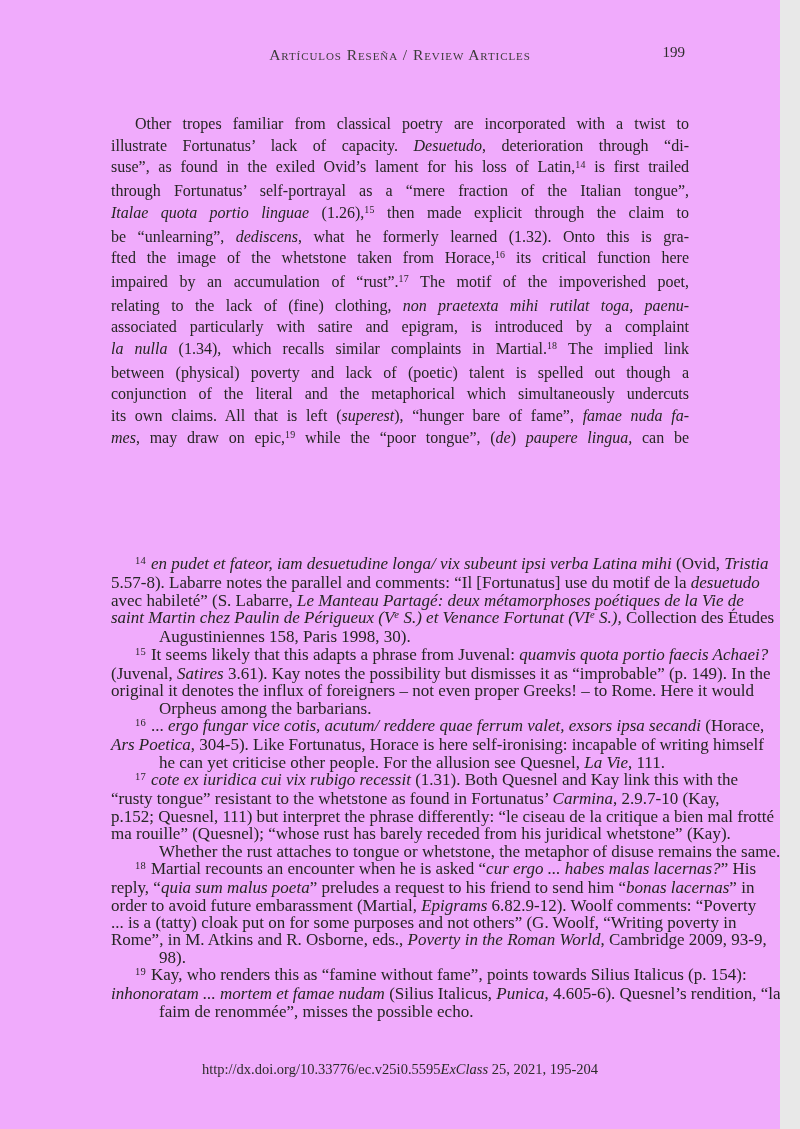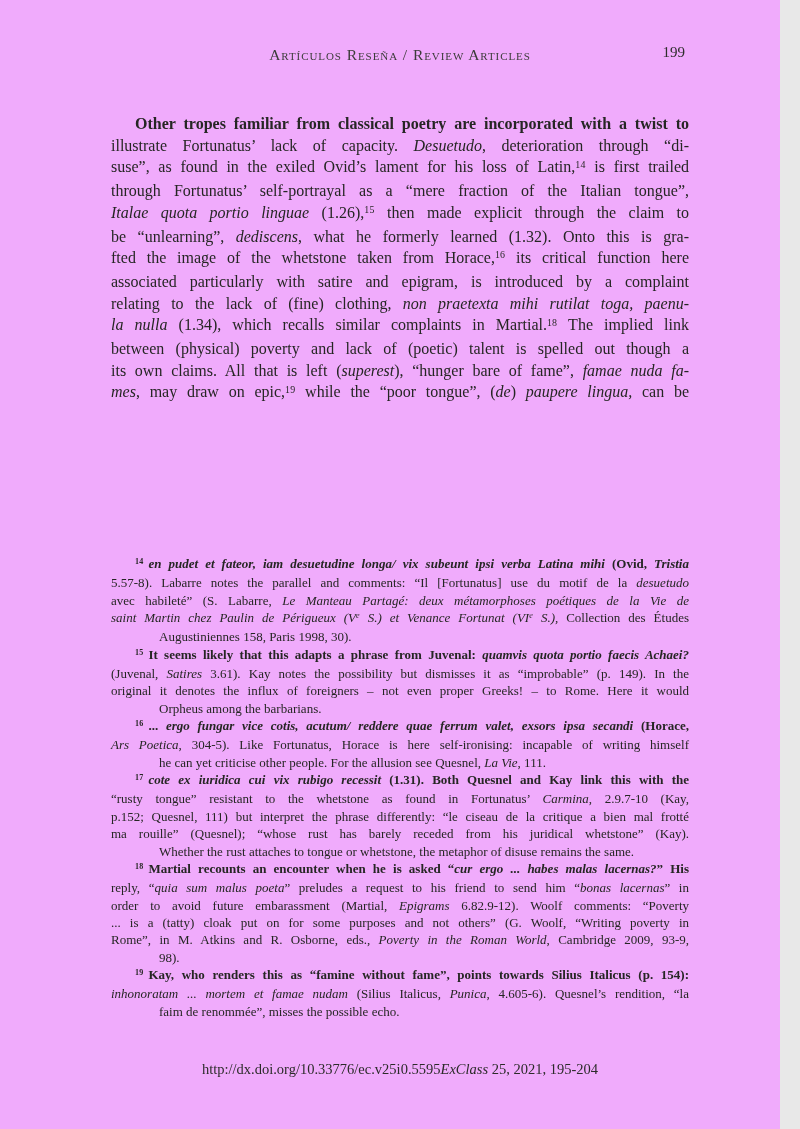--- a/index.html
+++ b/index.html
@@ -43,35 +43,35 @@
     width: 578px;
     font-size: 16px;
     line-height: 21.7px;
   }
   
   .footnotes {
     position: absolute;
     top: 555px;
     left: 111px;
     width: 578px;
-    font-size: 13px;
+    font-size: 17px;
     line-height: 17.35px;
   }
   
   .tline {
     text-align: justify;
     text-align-last: justify;
     white-space: nowrap;
   }
   .tline-end {
     text-align: left;
     text-align-last: auto;
     margin-left: 48px;
   }
-  .tline-ind { text-indent: 24px; font-weight: bold; }
+  .tline-ind { text-indent: 24px; }
   .seg-i { font-style: italic; }
   .seg-sup, .seg-supi {
     font-size: 0.62em;
     position: relative;
     top: -0.48em;
     letter-spacing: 0.02em;
   }
   .seg-supi { font-style: italic; }
   .tline-ind .seg-sup:first-child { margin-right: 5px; }
   
@@ -97,24 +97,26 @@
   </div>
 
   <div class="body-text">
       <div class="tline tline-ind"><span>Other tropes familiar from classical poetry are incorporated with a twist to</span></div>
       <div class="tline"><span>illustrate Fortunatus’ lack of capacity. </span><span class="seg-i">Desuetudo</span><span>, deterioration through “di-</span></div>
       <div class="tline"><span>suse”, as found in the exiled Ovid’s lament for his loss of Latin,</span><span class="seg-sup">14</span><span> is first trailed</span></div>
       <div class="tline"><span>through Fortunatus’ self-portrayal as a “mere fraction of the Italian tongue”,</span></div>
       <div class="tline"><span class="seg-i">Italae quota portio linguae</span><span> (1.26),</span><span class="seg-sup">15</span><span> then made explicit through the claim to</span></div>
       <div class="tline"><span>be “unlearning”, </span><span class="seg-i">dediscens</span><span>, what he formerly learned (1.32). Onto this is gra-</span></div>
       <div class="tline"><span>fted the image of the whetstone taken from Horace,</span><span class="seg-sup">16</span><span> its critical function here</span></div>
+      <div class="tline"><span>impaired by an accumulation of “rust”.</span><span class="seg-sup">17</span><span> The motif of the impoverished poet,</span></div>
+      <div class="tline"><span>relating to the lack of (fine) clothing, </span><span class="seg-i">non praetexta mihi rutilat toga, paenu-</span></div>
       <div class="tline"><span>associated particularly with satire and epigram, is introduced by a complaint</span></div>
-      <div class="tline"><span>relating to the lack of (fine) clothing, </span><span class="seg-i">non praetexta mihi rutilat toga, paenu-</span></div>
       <div class="tline"><span class="seg-i">la nulla</span><span> (1.34), which recalls similar complaints in Martial.</span><span class="seg-sup">18</span><span> The implied link</span></div>
       <div class="tline"><span>between (physical) poverty and lack of (poetic) talent is spelled out though a</span></div>
+      <div class="tline"><span>conjunction of the literal and the metaphorical which simultaneously undercuts</span></div>
       <div class="tline"><span>its own claims. All that is left (</span><span class="seg-i">superest</span><span>), “hunger bare of fame”, </span><span class="seg-i">famae nuda fa-</span></div>
       <div class="tline"><span class="seg-i">mes</span><span>, may draw on epic,</span><span class="seg-sup">19</span><span> while the “poor tongue”, (</span><span class="seg-i">de</span><span>) </span><span class="seg-i">paupere lingua,</span><span> can be</span></div>
     </div>
 
   <div class="footnotes">
       <div class="tline tline-ind"><span class="seg-sup">14</span><span class="seg-i">en pudet et fateor, iam desuetudine longa/ vix subeunt ipsi verba Latina mihi</span><span> (Ovid, </span><span class="seg-i">Tristia</span></div>
       <div class="tline"><span>5.57-8). Labarre notes the parallel and comments: “Il [Fortunatus] use du motif de la </span><span class="seg-i">desuetudo</span></div>
       <div class="tline"><span>avec habileté” (S. Labarre, </span><span class="seg-i">Le Manteau Partagé: deux métamorphoses poétiques de la Vie de</span></div>
       <div class="tline"><span class="seg-i">saint Martin chez Paulin de Périgueux (V</span><span class="seg-supi">e</span><span class="seg-i"> S.) et Venance Fortunat (VI</span><span class="seg-supi">e</span><span class="seg-i"> S.),</span><span> Collection des Études</span></div>
       <div class="tline tline-end"><span>Augustiniennes 158, Paris 1998, 30).</span></div>

